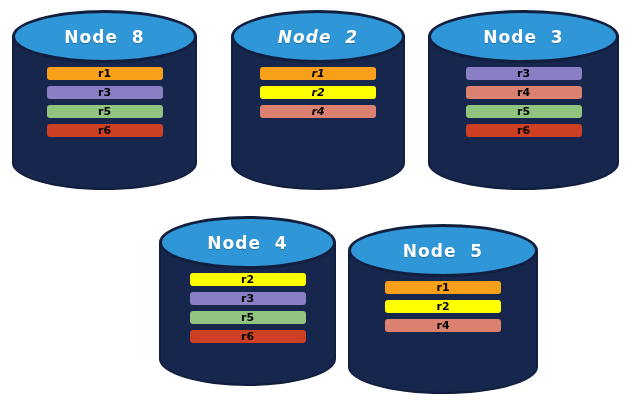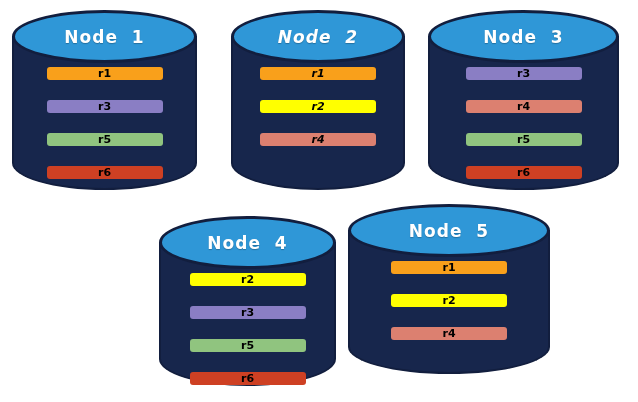--- a/index.html
+++ b/index.html
@@ -9,21 +9,21 @@
     height: 402px;
     background: #ffffff;
     overflow: hidden;
     font-family: "DejaVu Sans", "Liberation Sans", sans-serif;
   }
   .cylinder { position: absolute; }
   .n1 { left: 12px;  top: 10px;  width: 185px; height: 180px; }
   .n2 { left: 231px; top: 10px;  width: 174px; height: 180px; font-style: italic; }
   .n3 { left: 428px; top: 10px;  width: 191px; height: 180px; }
   .n4 { left: 121px; top: 216px; width: 177px; height: 170px; margin-left: 38px; }
-  .n5 { left: 348px; top: 204px; width: 202px; height: 170px; }
+  .n5 { left: 348px; top: 224px; width: 177px; height: 170px; padding-left: 13px; }
 
   .cyl-body {
     position: absolute;
     left: 0; right: 0; top: 26px; bottom: 0;
     box-sizing: border-box;
     border: 2px solid #121e3e;
     border-top: none;
     border-radius: 0 0 50% 50% / 0 0 27px 27px;
     background: #17264c;
   }
@@ -49,21 +49,21 @@
     text-shadow: 0 1px 1px rgba(0,0,0,0.25);
   }
   .rows {
     position: absolute;
     left: 50%;
     transform: translateX(-50%);
     top: 57px;
     width: 116px;
     display: flex;
     flex-direction: column;
-    gap: 20px;
+    gap: 6px;
     z-index: 3;
   }
   .row {
     height: 13px;
     border-radius: 3px;
     display: flex;
     align-items: center;
     justify-content: center;
     font-size: 11px;
     line-height: 13px;
@@ -72,21 +72,21 @@
   }
 </style>
 </head>
 <body>
 
 <div class="canvas">
 
   <div class="cylinder n1">
     <div class="cyl-body" style="background: rgb(23, 38, 76);"></div>
     <div class="cyl-top" style="background: rgb(47, 151, 215);">
-      <span class="cyl-title">Node  1</span>
+      <span class="cyl-title">Node  8</span>
     </div>
     <div class="rows">
       <div class="row" style="background: rgb(249, 160, 27);">r1</div>
       <div class="row" style="background: rgb(138, 126, 196);">r3</div>
       <div class="row" style="background: rgb(144, 196, 127);">r5</div>
       <div class="row" style="background: rgb(206, 64, 35);">r6</div>
     </div>
   </div>
 
   <div class="cylinder n2">

